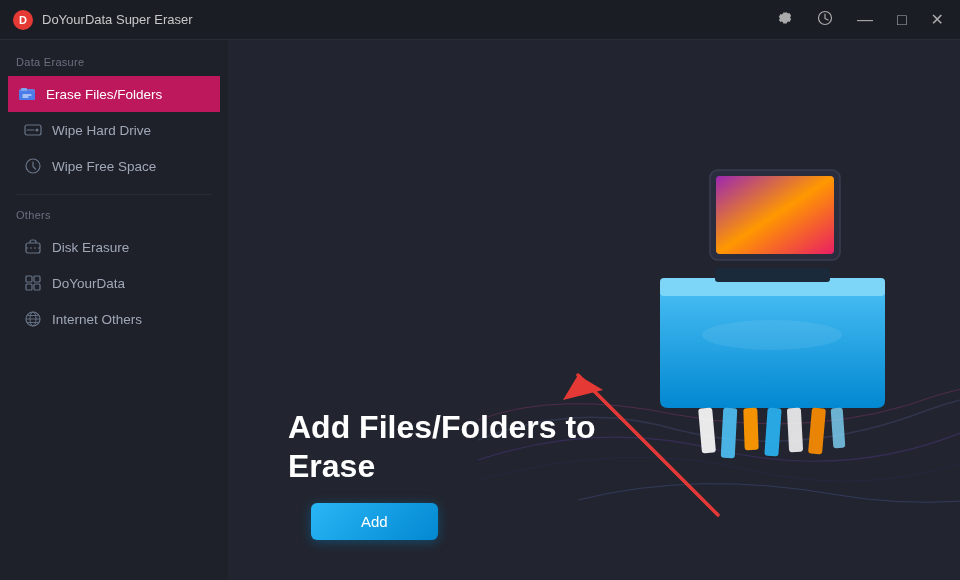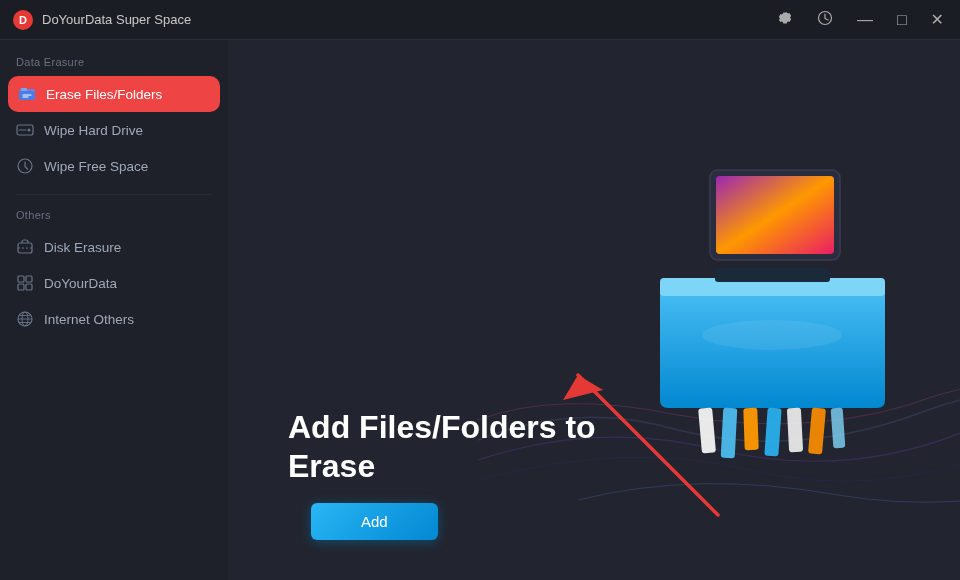--- a/index.html
+++ b/index.html
@@ -67,32 +67,32 @@
     .sidebar-section-label {
       font-size: 11px;
       color: #6b7080;
       padding: 0 16px 8px 16px;
       text-transform: none;
       letter-spacing: 0.3px;
     }
     .sidebar-item {
       display: flex;
       align-items: center;
-      padding: 9px 16px;
+      padding: 9px 24px;
       cursor: pointer;
       border-radius: 0;
       gap: 10px;
       font-size: 13.5px;
       color: #a0a8b8;
       transition: background 0.15s;
     }
     .sidebar-item.active {
-      background: #ef4444;
+      background: #be185d;
       color: #ffffff;
-      border-radius: 10px;
+      border-radius: 0;
       margin: 0 8px;
       padding: 9px 10px;
     }
     .sidebar-item .item-icon {
       width: 18px;
       height: 18px;
       flex-shrink: 0;
       opacity: 0.75;
     }
     .sidebar-item.active .item-icon { opacity: 1; }
@@ -178,21 +178,21 @@
 </head>
 <body>
 
 <div class="titlebar">
   <div class="titlebar-icon">
     <svg width="22" height="22" viewBox="0 0 22 22">
       <circle cx="11" cy="11" r="10" fill="#e53935"></circle>
       <text x="11" y="15" text-anchor="middle" font-size="11" fill="white" font-weight="bold">D</text>
     </svg>
   </div>
-  <span class="titlebar-title">DoYourData Super Space</span>
+  <span class="titlebar-title">DoYourData Super Eraser</span>
   <div class="titlebar-controls">
     <button class="titlebar-btn">
       <svg width="16" height="16" viewBox="0 0 16 16" fill="#aaa">
         <path d="M8 5a3 3 0 1 0 0 6A3 3 0 0 0 8 5zm0 1a2 2 0 1 1 0 4A2 2 0 0 1 8 6z"></path>
         <path d="M9.7 1.5l.4 1.3a5 5 0 0 1 1.1.65l1.3-.4 1.7 2.9-1 1a5 5 0 0 1 0 1.1l1 1-1.7 2.9-1.3-.4a5 5 0 0 1-1.1.65l-.4 1.3H6.3l-.4-1.3a5 5 0 0 1-1.1-.65l-1.3.4L1.8 9.95l1-.95a5 5 0 0 1 0-1.1l-1-1L3.5 4l1.3.4a5 5 0 0 1 1.1-.65l.4-1.3h3.4z" fill="#aaa" fill-rule="evenodd"></path>
       </svg>
     </button>
     <button class="titlebar-btn">
       <svg width="16" height="16" viewBox="0 0 16 16" fill="#aaa">
         <circle cx="8" cy="8" r="6.5" stroke="#aaa" stroke-width="1.2" fill="none"></circle>

